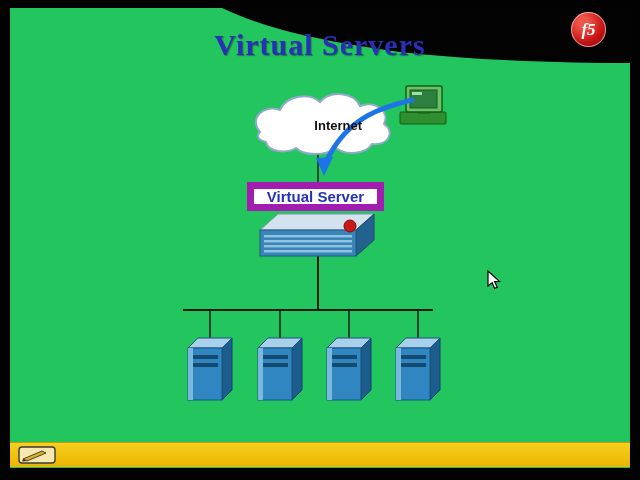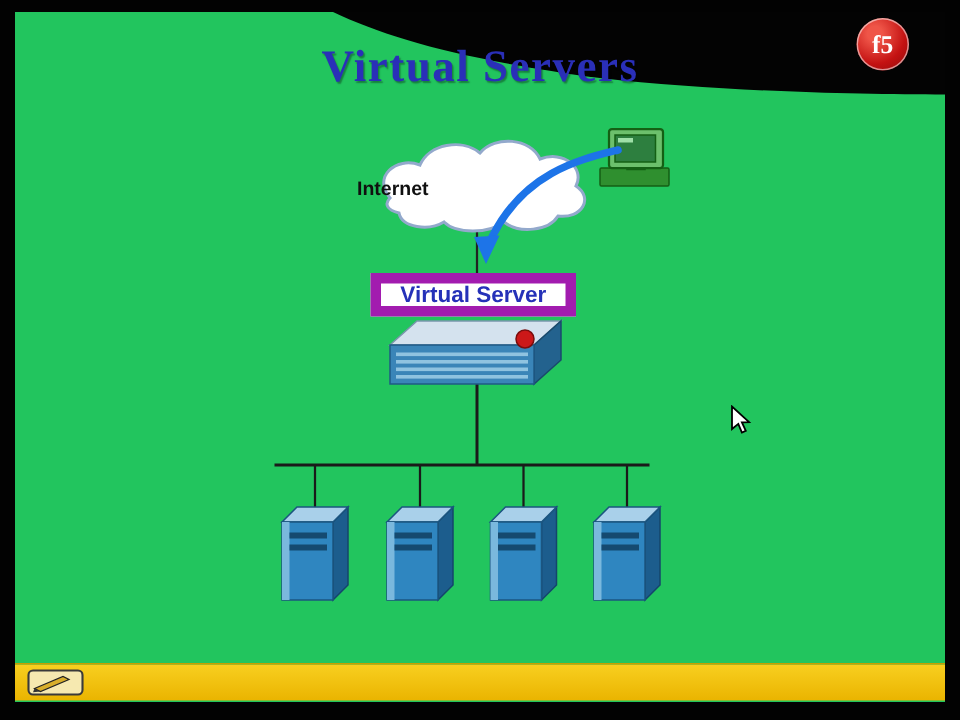--- a/index.html
+++ b/index.html
@@ -21,26 +21,26 @@
     font-weight:bold; font-size:30px; color:#2a2fb8;
     text-shadow:1px 1px 1px rgba(0,0,0,.35);
     letter-spacing:1px;
   }
   .f5-logo {
     position:absolute; left:561px; top:4px; width:35px; height:35px; z-index:4;
     border-radius:50%;
     background:radial-gradient(circle at 35% 30%, #ef5548 15%, #c41212 60%, #8c0b0b);
     box-shadow:0 0 0 1px rgba(255,255,255,.55) inset;
     color:#fff; font-family:"Liberation Serif", serif;
-    font-weight:bold; font-size:17px;
+    font-style:italic; font-weight:bold; font-size:17px;
     display:flex; align-items:center; justify-content:center;
   }
   .internet-label {
-    position:absolute; left:228px; top:110px; width:100px; z-index:2;
-    text-align:left; font-weight:bold; font-size:13px; color:#101010;
+    position:absolute; left:252px; top:110px; width:100px; z-index:2;
+    text-align:right; font-weight:bold; font-size:13px; color:#101010;
   }
   .vs-box {
     position:absolute; left:237px; top:174px; width:137px; height:29px; z-index:2;
     box-sizing:border-box; background:#ffffff;
     border:7px solid #a21caf;
     display:flex; align-items:center; justify-content:center;
     font-weight:bold; font-size:15px; color:#2531b8;
   }
   .footer-bar {
     position:absolute; left:0; bottom:1px; width:620px; height:24px; z-index:2;

